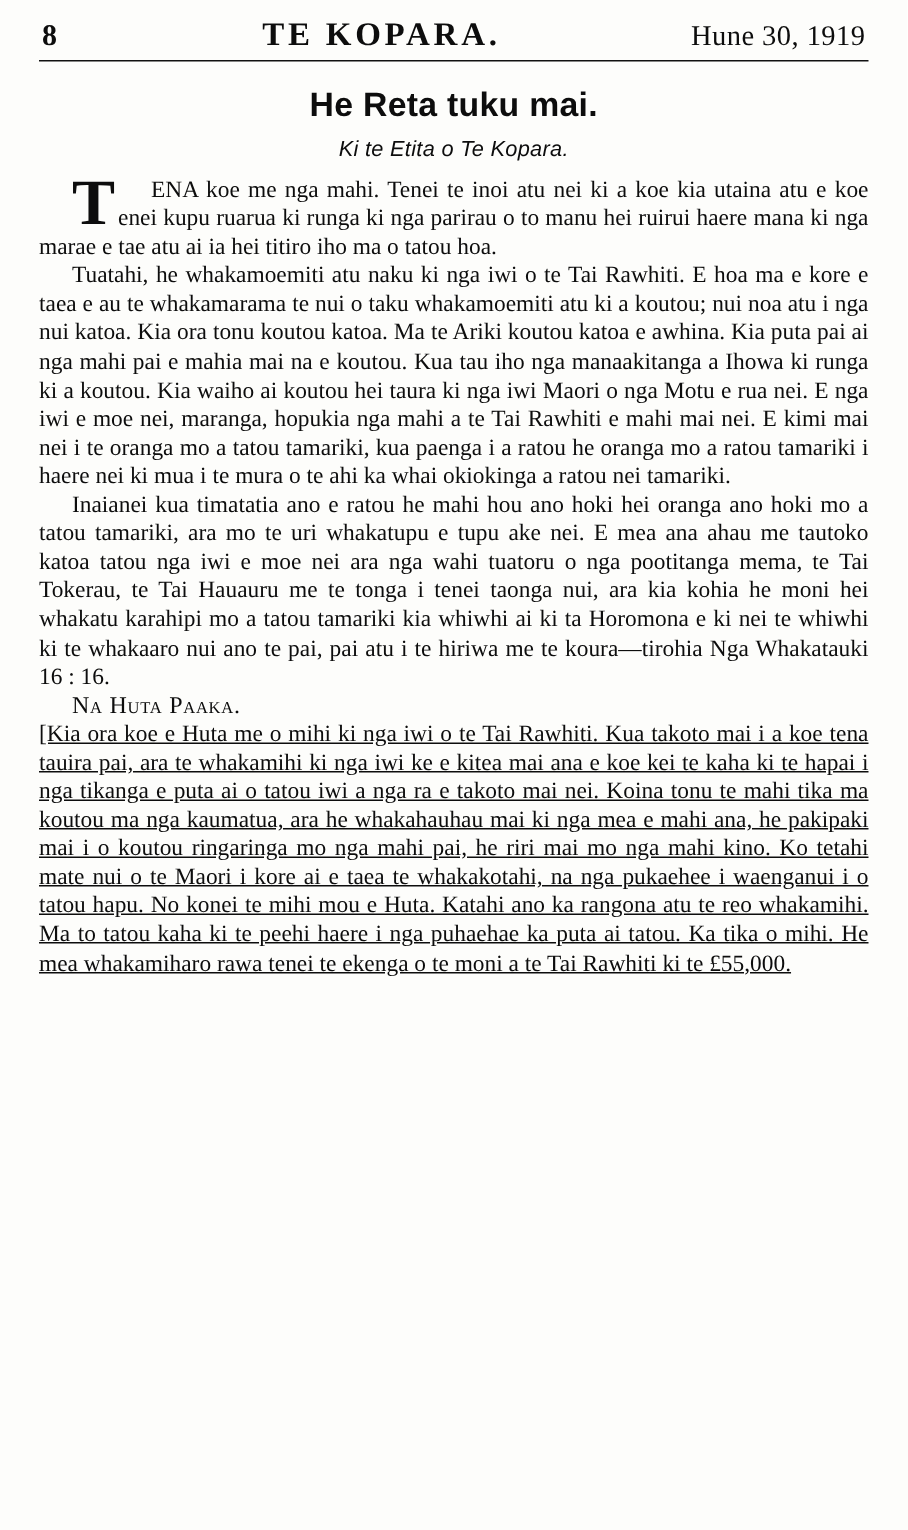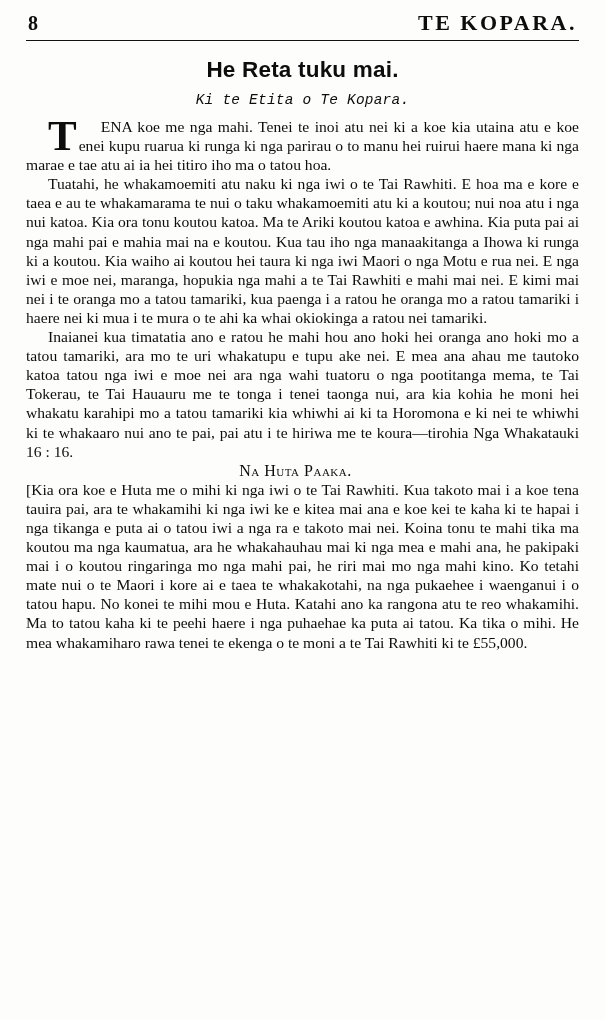--- a/index.html
+++ b/index.html
@@ -55,73 +55,75 @@
   h1.headline {
     font-family: "Liberation Sans", sans-serif;
     font-size: 22.5px;
     font-weight: 700;
     text-align: center;
     margin: 16px 0 9px 0;
     letter-spacing: 0.2px;
   }
   .subhead {
     text-align: center;
-    font-family: Liberation Mono, monospace;
+    font-family: Liberation Sans, sans-serif;
     font-style: italic;
     font-size: 14.5px;
     margin: 0 0 9px 0;
     letter-spacing: 0.2px;
   }
   
   .col {
     font-size: 15.6px;
     line-height: 19.1px;
     text-align: justify;
     text-justify: inter-word;
     hyphens: manual;
   }
   .col p {
     margin: 0;
     text-indent: 22px;
   }
   .col p.noindent {
     text-indent: 0;
+    text-decoration: underline;
   }
   .dropcap-para {
     position: relative;
     text-indent: 0;
     min-height: 40px;
   }
   .dropcap {
     float: left;
     font-family: "Liberation Serif", serif;
     font-size: 43px;
     line-height: 35px;
     font-weight: 700;
     padding: 0 2px 0 0;
     margin-top: 1px;
   }
   .signature {
-    text-align: center;
+    text-align: left;
     margin: 3px 0 6px 0;
     text-indent: 0;
     font-variant: small-caps;
     letter-spacing: 0.5px;
     font-size: 16px;
     padding-right: 36px;
   }
 </style>
 </head>
 <body>
 
 <div class="page">
 
   <div class="masthead">
     <span class="folio">8</span>
     <span class="title">TE KOPARA.</span>
+    <span class="date">Hune 30, 1919</span>
   </div>
 
   <hr class="rule">
 
   <h1 class="headline">He Reta tuku mai.</h1>
   <div class="subhead">Ki te Etita o Te Kopara.</div>
 
   <div class="col">
 
     <p class="dropcap-para"><span class="dropcap">T</span><span>ENA koe me nga mahi.  Tenei te inoi atu nei ki a koe kia utaina atu e koe enei kupu ruarua ki runga ki nga parirau o to manu hei ruirui haere mana ki nga marae e tae atu ai ia hei titiro iho ma o tatou hoa.</span></p>

